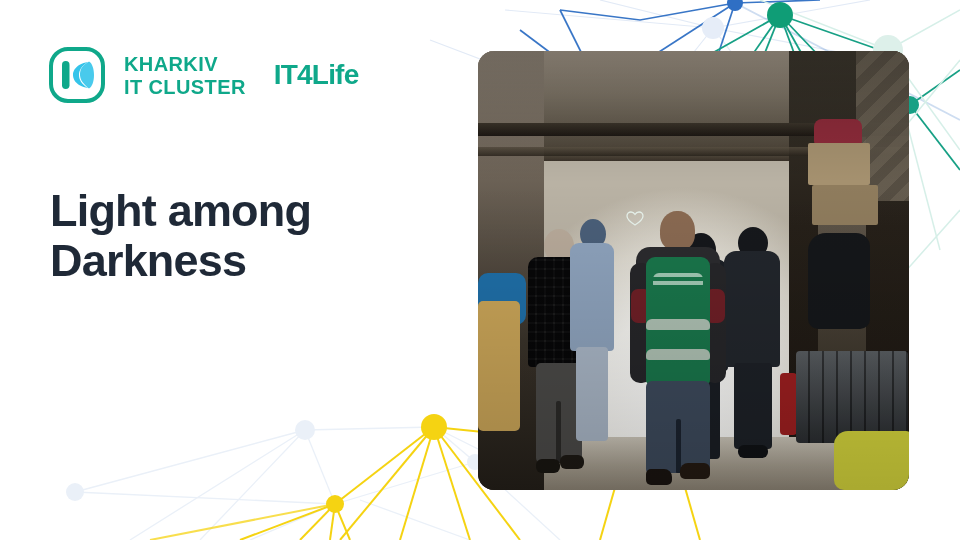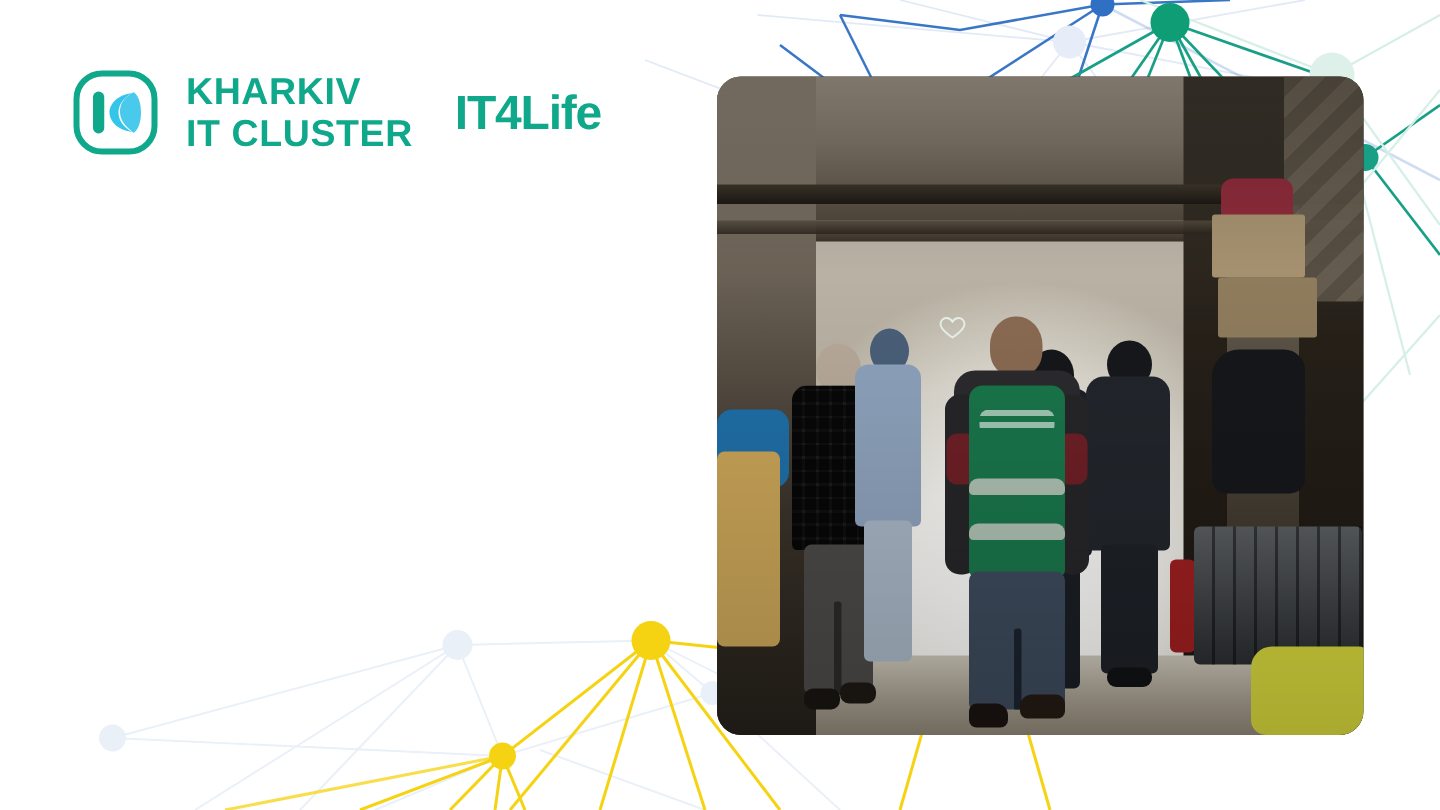--- a/index.html
+++ b/index.html
@@ -31,28 +31,28 @@
   }
   #kic-mark{ width:58px; height:58px; flex:0 0 auto; }
   #kic-wordmark{
     display:flex; flex-direction:column;
     justify-content:center;
     line-height:1.0;
   }
   #kic-wordmark .wm-line{
     color:#0fa88a;
     font-weight:bold;
-    font-size:25px;
+    font-size:20px;
     letter-spacing:0.4px;
   }
   #kic-wordmark .wm-line + .wm-line{ margin-top:3px; }
   #it4life{
     color:#0fa88a;
     font-weight:bold;
-    font-size:32px;
+    font-size:28px;
     letter-spacing:-0.8px;
     margin-left:10px;
     line-height:1;
   }
 
   
   #headline-block{
     position:absolute;
     left:50px; top:186px;
     width:400px;
@@ -286,20 +286,22 @@
 
     <div id="kic-wordmark">
       <span class="wm-line">KHARKIV</span>
       <span class="wm-line">IT CLUSTER</span>
     </div>
 
     <div id="it4life">IT4Life</div>
   </div>
 
   <div id="headline-block">
+    <h1 id="slide-title">Light among
+Darkness</h1>
   </div>
 
   <div id="photo-frame">
     <div id="photo-scene">
       <div class="ph-layer ceiling"></div>
       <div class="ph-layer doorway"></div>
       <div class="ph-layer door-frame"></div>
       <div class="ph-layer wall-left"></div>
       <div class="ph-layer wall-right"></div>
       <div class="ph-layer pillar"></div>

